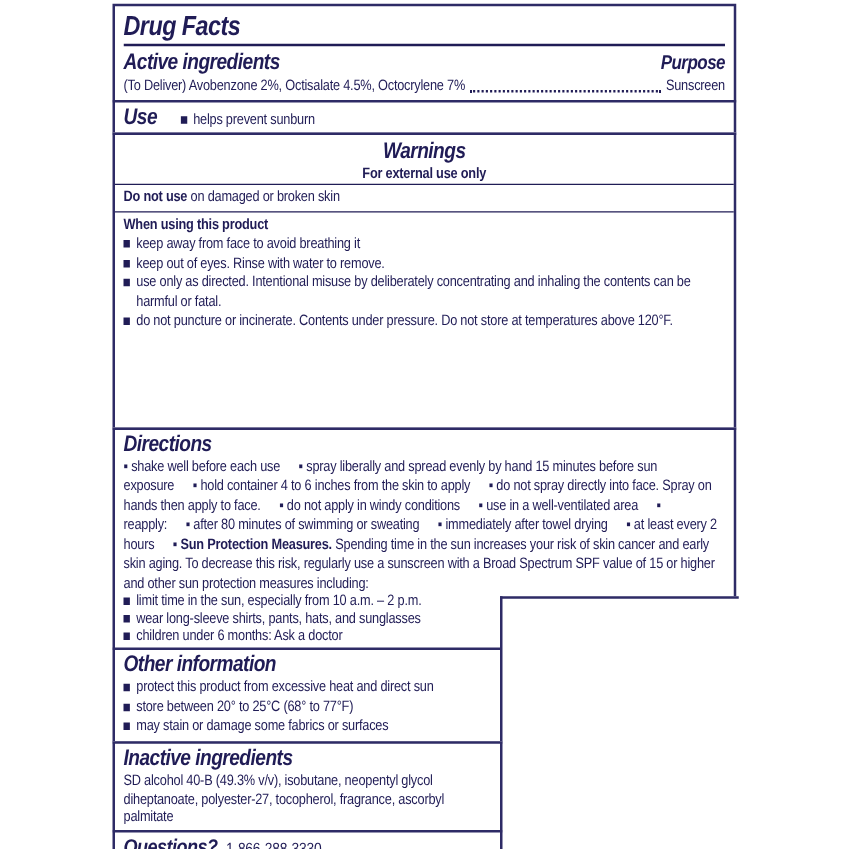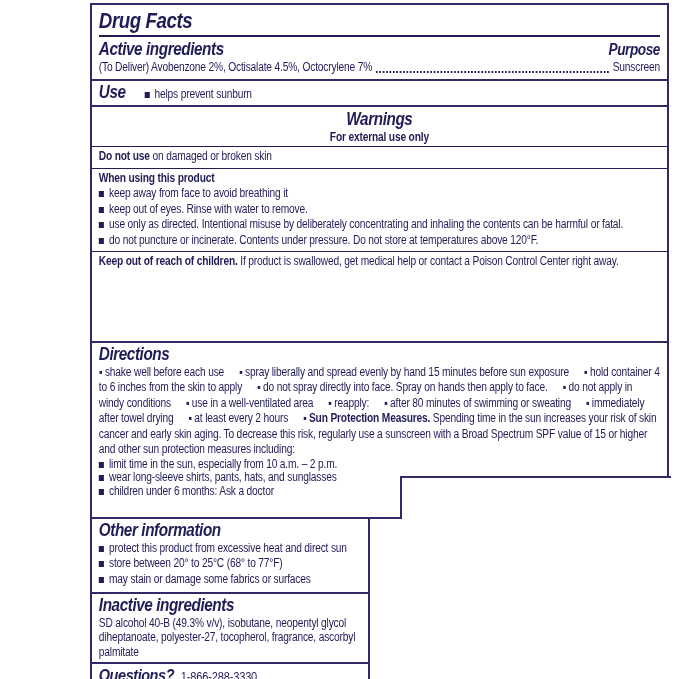--- a/index.html
+++ b/index.html
@@ -3,23 +3,23 @@
 <meta charset="utf-8">
 <style>
   :root{
     --ink:#201c56;
     --border:#2e2b66;
   }
   *{box-sizing:border-box;margin:0;padding:0;}
   html,body{width:679px;height:679px;background:#ffffff;overflow:hidden;}
   body{font-family:"Liberation Sans","DejaVu Sans",sans-serif;color:var(--ink);}
   #label{position:absolute;left:90px;top:3px;width:499px;}
-  .box{border:2px solid var(--border);background:#fff;width:579px;margin-top:-2px;}
+  .box{border:2px solid var(--border);background:#fff;width:499px;margin-top:-2px;}
   .box:first-child{margin-top:0;}
-  .box.narrow{width:280px;}
+  .box.narrow{width:312px;}
   
   .sqz{transform:scaleX(0.85);transform-origin:0 0;width:117.6%;}
   .pad{padding:2px 8px 3px 8px;}
   h1.df{font-style:italic;font-weight:bold;font-size:22px;line-height:26px;letter-spacing:-0.5px;padding:3px 8px 1px 8px;}
   .rule{border-bottom:2px solid var(--ink);margin:0 7px;}
   .sechead{font-style:italic;font-weight:bold;font-size:18px;line-height:21px;letter-spacing:-0.5px;}
   .body,.bullet-txt{font-size:12px;line-height:15.5px;letter-spacing:-0.2px;}
   .b{font-weight:bold;}
   .row{display:flex;align-items:baseline;}
   .spread{justify-content:space-between;}
@@ -97,25 +97,20 @@
         <div class="bul">
             <span class="sq"></span>
             <span class="bullet-txt">use only as directed.  Intentional misuse by deliberately concentrating and inhaling the contents can be harmful or fatal.</span>
           </div>
         <div class="bul">
             <span class="sq"></span>
             <span class="bullet-txt">do not puncture or incinerate.  Contents under pressure.  Do not store at temperatures above 120°F.</span>
           </div>
       </div>
     </div>
-    <div class="subsec">
-      <div class="sqz pad body">
-        <span class="b">Keep out of reach of children.</span><span> If product is swallowed, get medical help or contact a Poison Control Center right away.</span>
-      </div>
-    </div>
   </div>
 
   <div class="box" id="directions-box" style="min-height:178px">
     <div class="sqz pad" style="padding-top:1px">
       <div class="sechead">Directions</div>
       <div class="para"><span>▪ shake well before each use   ▪ spray liberally and spread evenly by hand 15 minutes before sun exposure   ▪ hold container 4 to 6 inches from the skin to apply   ▪ do not spray directly into face. Spray on hands then apply to face.   ▪ do not apply in windy conditions   ▪ use in a well-ventilated area   ▪ reapply:   ▪ after 80 minutes of swimming or sweating   ▪ immediately after towel drying   ▪ at least every 2 hours   ▪ </span><span class="b">Sun Protection Measures.</span><span> Spending time in the sun increases your risk of skin cancer and early skin aging. To decrease this risk, regularly use a sunscreen with a Broad Spectrum SPF value of 15 or higher and other sun protection measures including:</span></div>
       <div class="bul dir-bul">
           <span class="sq"></span>
           <span class="bullet-txt">limit time in the sun, especially from 10 a.m. – 2 p.m.</span>
         </div>

